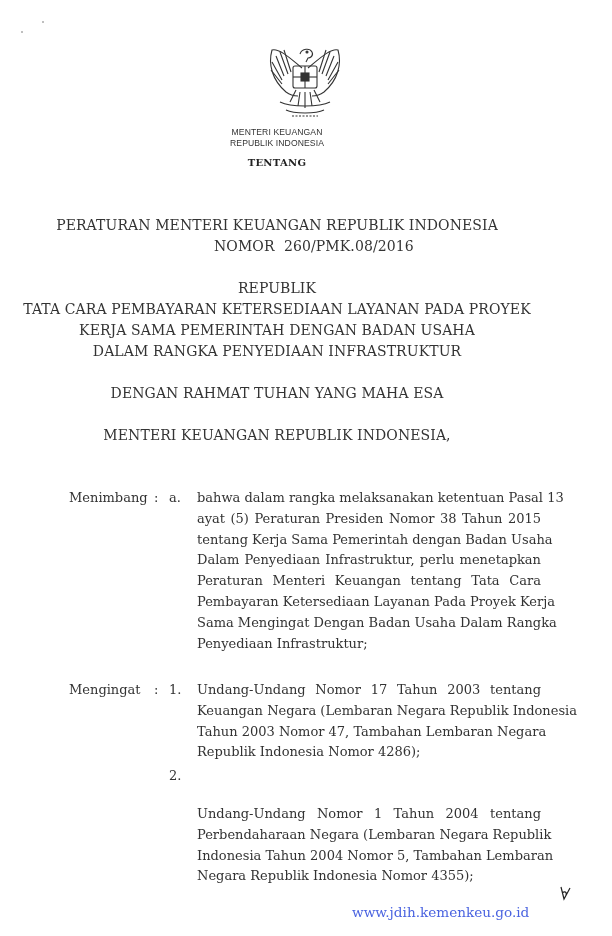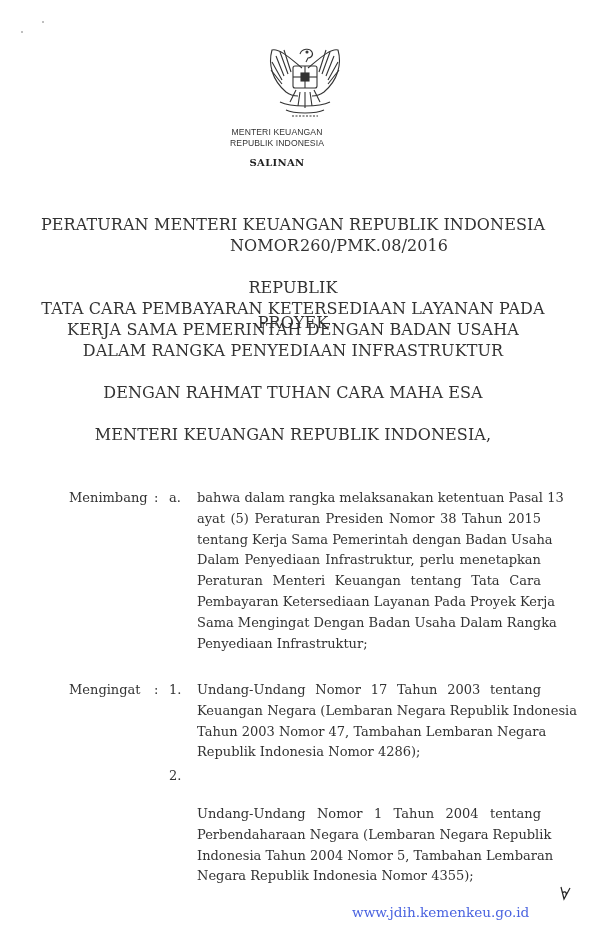--- a/index.html
+++ b/index.html
@@ -5,21 +5,21 @@
   html, body { margin: 0; padding: 0; background: #ffffff; }
   body {
     width: 612px; height: 936px; position: relative; overflow: hidden;
     font-family: "DejaVu Serif", serif; color: #2a2a2a;
   }
   .abs { position: absolute; }
   .center { left: 0; width: 554px; text-align: center; }
   .emblem { left: 262px; top: 40px; width: 86px; height: 84px; }
   .ministry { font-family: "Liberation Sans", sans-serif; font-size: 8.6px; line-height: 10px; color: #333; letter-spacing: 0.1px; }
   .salinan { font-family: "DejaVu Serif", serif; font-weight: bold; font-size: 10px; color: #222; letter-spacing: 0.3px; }
-  .hdr { font-size: 16px; line-height: 14px; letter-spacing: 0.1px; color: #333; padding-left: 16px; }
+  .hdr { font-size: 14px; line-height: 14px; letter-spacing: 0.1px; color: #333; }
   .body-text { font-size: 13px; line-height: 20.8px; color: #333; }
   .label { left: 69px; }
   .colon { left: 154px; }
   .marker { left: 169px; }
   .para { left: 197px; width: 344px; text-align: justify; text-align-last: left; }
   .line { display: block; text-align: justify; text-align-last: justify; white-space: nowrap; }
   .line.end { text-align-last: left; }
   .footer-link { left: 352px; top: 904px; font-family: "DejaVu Serif", serif; font-size: 13.6px; color: #4a63e0; }
   .sig { left: 558px; top: 884px; width: 14px; height: 18px; }
   .speck { width: 2px; height: 2px; background: #aaa; border-radius: 1px; }
@@ -50,32 +50,32 @@
       <path d="M34 50 L28 62 M52 50 L58 62 M38 52 L36 66 M48 52 L50 66 M43 52 L43 68"></path>
       <path d="M18 62 C26 66 36 66 43 66 C50 66 60 66 68 62"></path>
       <path d="M24 70 C32 74 54 74 62 70"></path>
       <path d="M30 76 L56 76" stroke-dasharray="2 1.5"></path>
     </g>
   </svg>
 </div>
 
 <div class="abs center ministry" style="top:127px;">MENTERI KEUANGAN</div>
 <div class="abs center ministry" style="top:138px;">REPUBLIK INDONESIA</div>
-<div class="abs center salinan" style="top:157px;">SALINAN</div>
+<div class="abs center salinan" style="top:157px;">TENTANG</div>
 
 <div class="abs center hdr" style="top:218px;">PERATURAN MENTERI KEUANGAN REPUBLIK INDONESIA</div>
 <div class="abs hdr" style="top:239px;left:214px;">NOMOR</div>
 <div class="abs hdr" style="top:239px;left:284px;">260/PMK.08/2016</div>
 
 <div class="abs center hdr" style="top:281px;">REPUBLIK</div>
 <div class="abs center hdr" style="top:302px;">TATA CARA PEMBAYARAN KETERSEDIAAN LAYANAN PADA PROYEK</div>
 <div class="abs center hdr" style="top:323px;">KERJA SAMA PEMERINTAH DENGAN BADAN USAHA</div>
 <div class="abs center hdr" style="top:344px;">DALAM RANGKA PENYEDIAAN INFRASTRUKTUR</div>
 
-<div class="abs center hdr" style="top:386px;">DENGAN RAHMAT TUHAN CARA MAHA ESA</div>
+<div class="abs center hdr" style="top:386px;">DENGAN RAHMAT TUHAN YANG MAHA ESA</div>
 <div class="abs center hdr" style="top:428px;">MENTERI KEUANGAN REPUBLIK INDONESIA,</div>
 
 <div class="abs body-text label" style="top:488px;">Menimbang</div>
 <div class="abs body-text colon" style="top:488px;">:</div>
 <div class="abs body-text marker" style="top:488px;">a.</div>
 <div class="abs body-text para" style="top:488px;">
   <span class="line">bahwa dalam rangka melaksanakan ketentuan Pasal 13</span>
   <span class="line">ayat (5) Peraturan Presiden Nomor 38 Tahun 2015</span>
   <span class="line">tentang Kerja Sama Pemerintah dengan Badan Usaha</span>
   <span class="line">Dalam Penyediaan Infrastruktur, perlu menetapkan</span>

